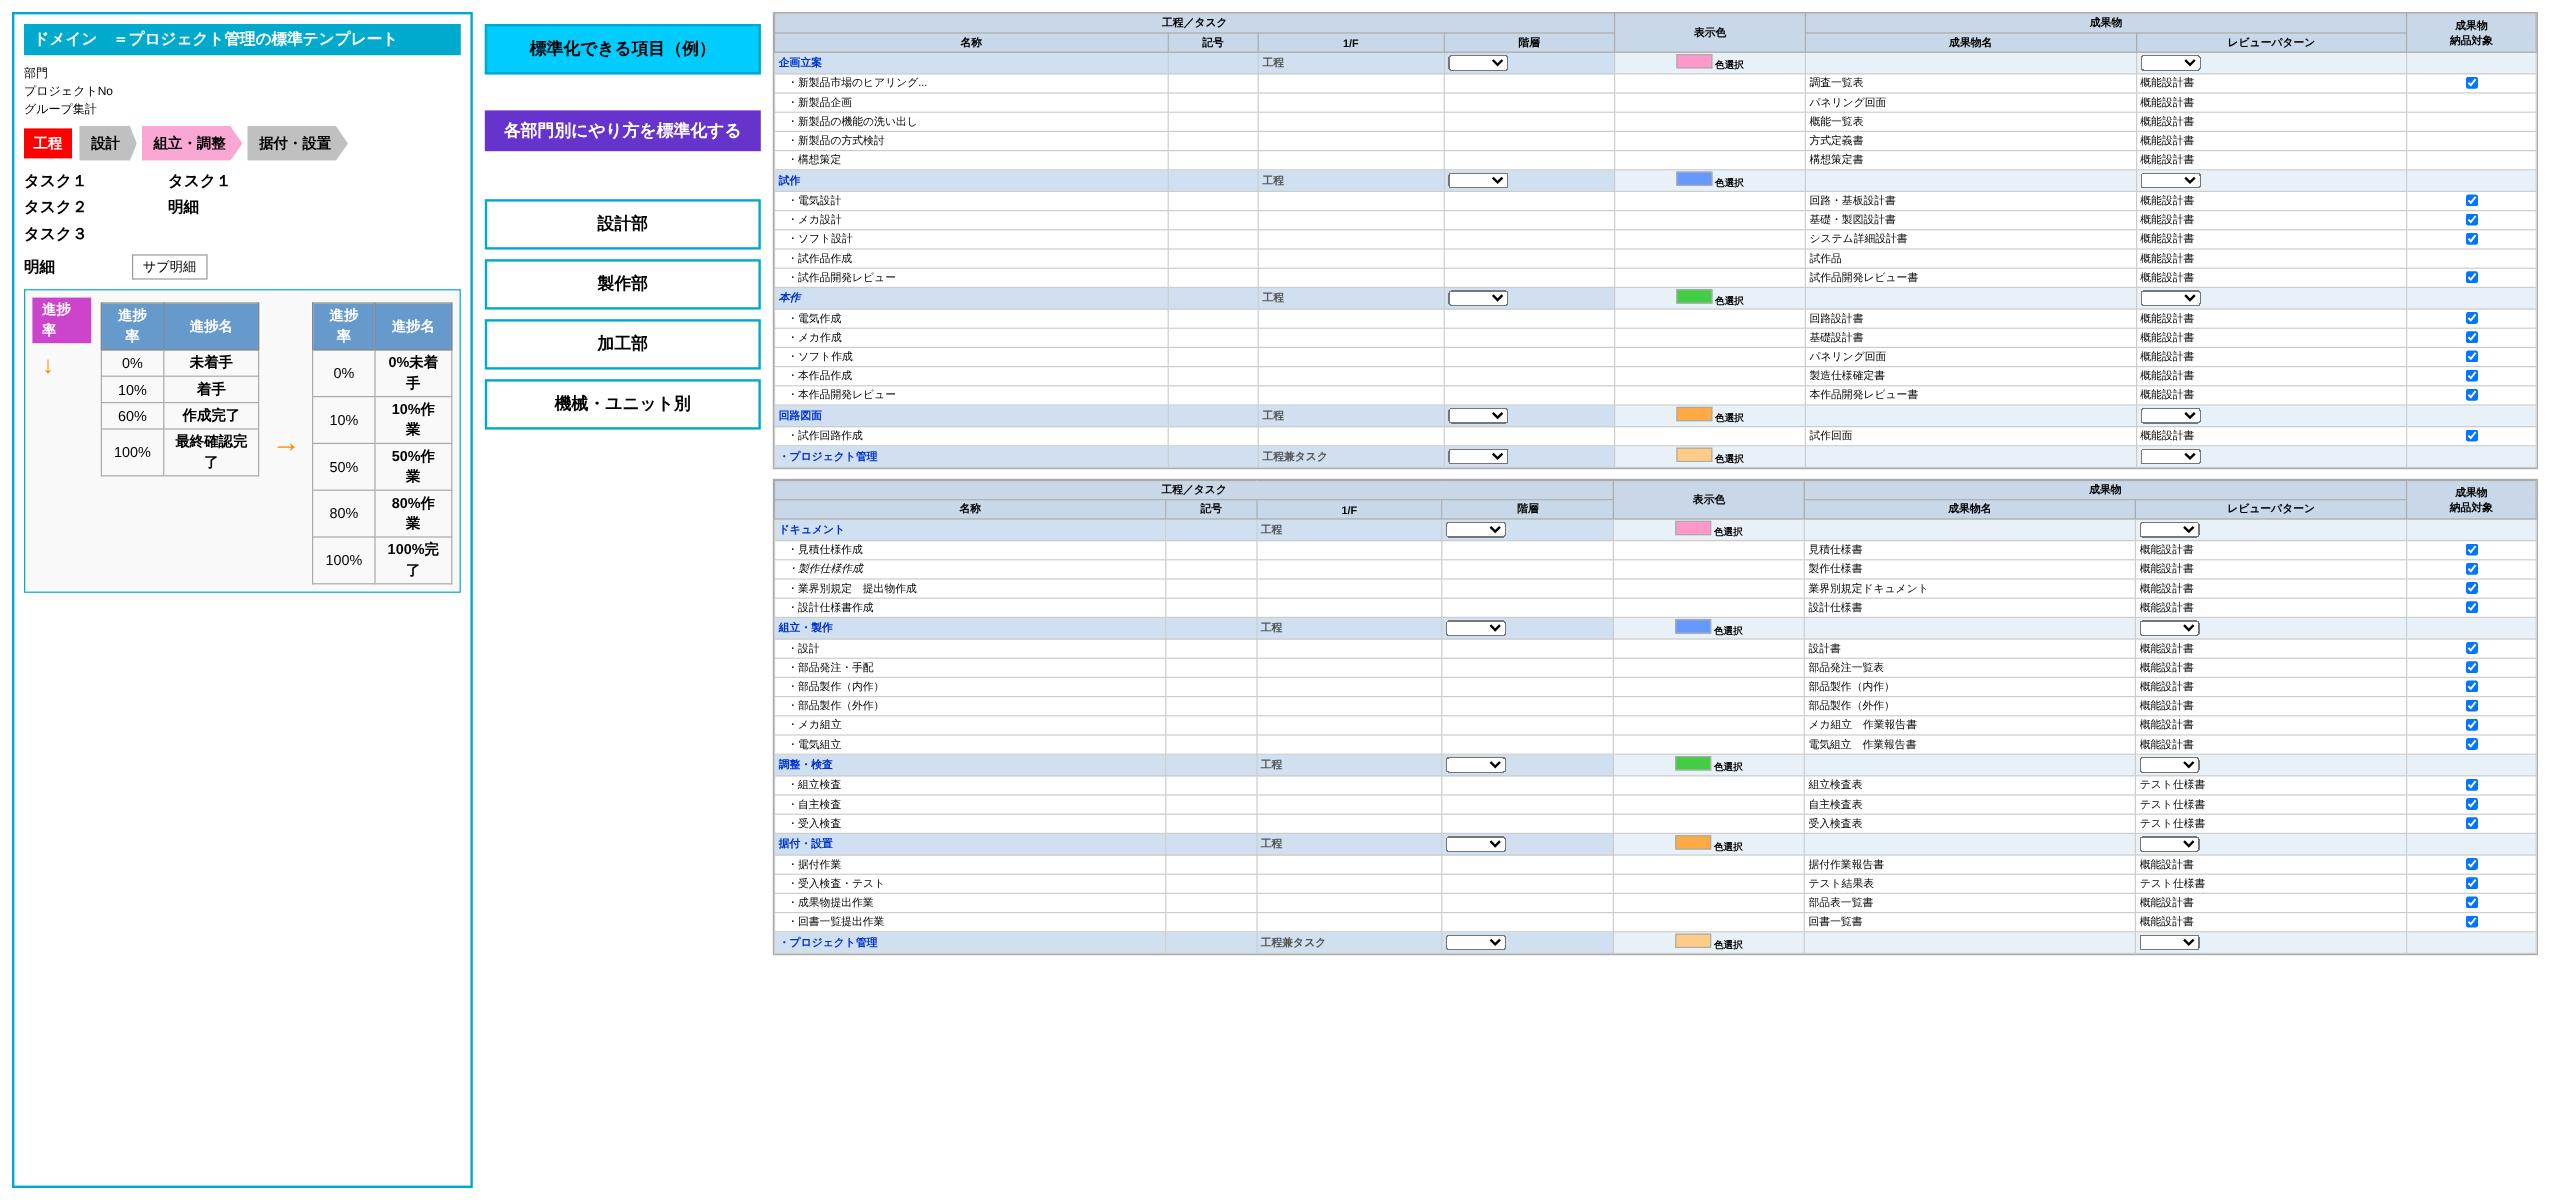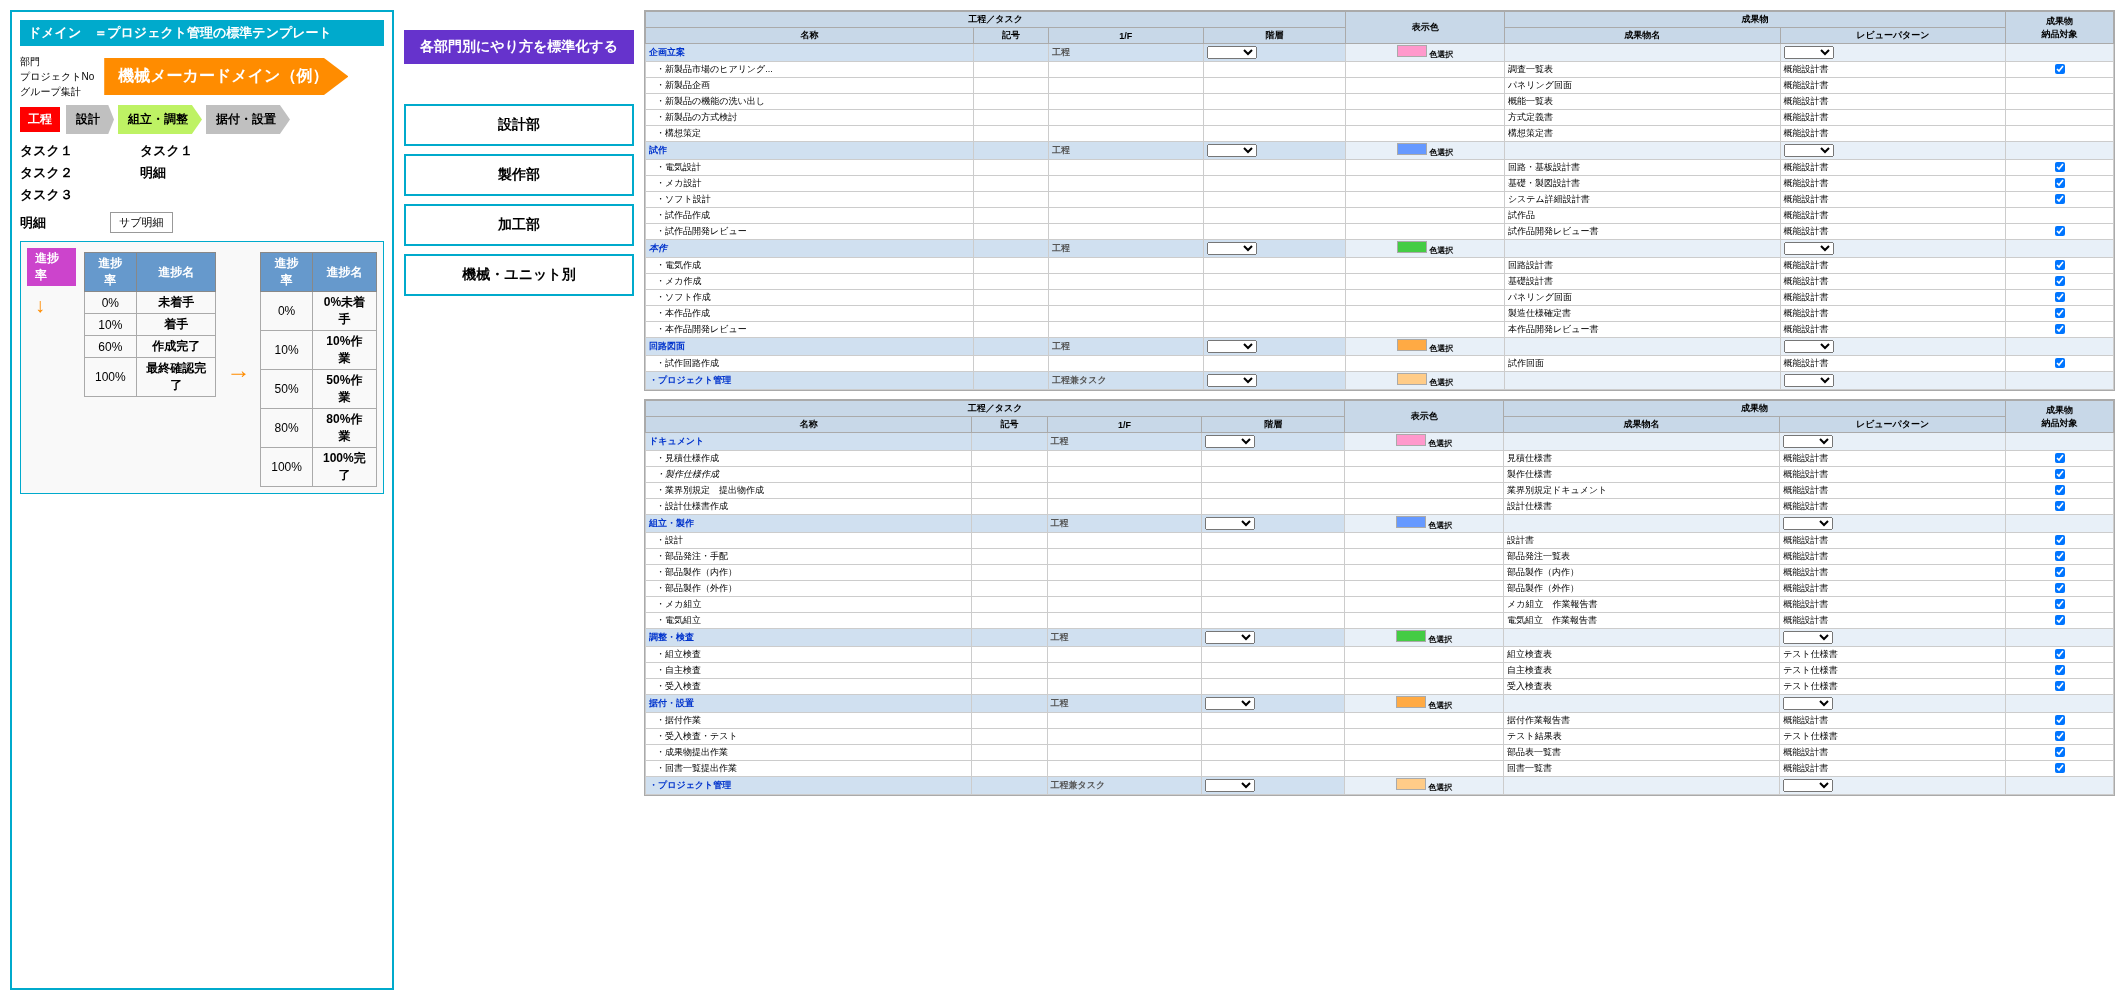--- a/index.html
+++ b/index.html
@@ -242,27 +242,26 @@
 
   <div class="left-panel">
     <div class="domain-header">ドメイン　＝プロジェクト管理の標準テンプレート</div>
 
     <div class="arrow-container">
       <div class="dept-info">
         <div>部門</div>
         <div>プロジェクトNo</div>
         <div>グループ集計</div>
       </div>
-      <div class="orange-arrow">機械メーカードメイン（例）</div>
     </div>
 
     <div class="process-arrows">
       <div class="process-label">工程</div>
       <div class="process-item" style="background:#c0c0c0;">設計</div>
-      <div class="process-item" style="background:#bef264; margin-left:2px;text-align:right;">組立・調整</div>
+      <div class="process-item" style="background:#f9a8d4; margin-left:2px;text-align:right;">組立・調整</div>
       <div class="process-item" style="background:#c0c0c0; margin-left:2px;">据付・設置</div>
     </div>
 
     <div class="task-section">
       <div class="task-row">
         <span class="task-label">タスク１</span>
         <span class="task-label">タスク１</span>
       </div>
       <div class="task-row">
         <span class="task-label">タスク２</span>
@@ -341,20 +340,21 @@
                 <td class="prog-name">100%完了</td>
               </tr>
             </tbody>
           </table>
         </div>
       </div>
     </div>
   </div>
 
   <div class="middle-panel">
+    <div class="std-box">標準化できる項目（例）</div>
 
     <div class="section-label">各部門別にやり方を標準化する</div>
 
     <div class="dept-buttons">
       <div class="dept-btn">設計部</div>
       <div class="dept-btn">製作部</div>
       <div class="dept-btn">加工部</div>
       <div class="dept-btn">機械・ユニット別</div>
     </div>
   </div>

